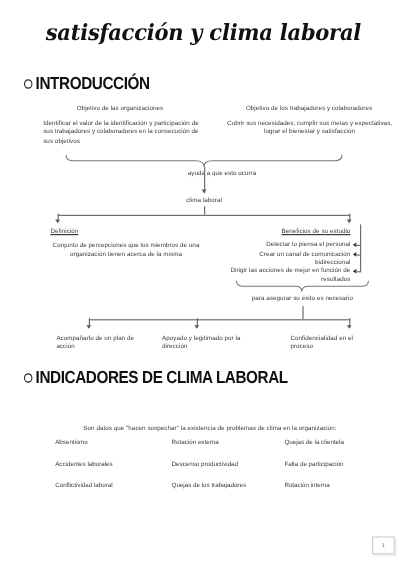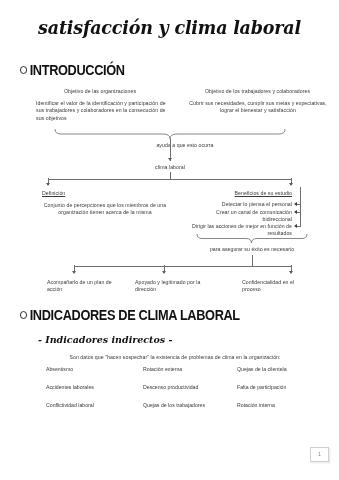--- a/index.html
+++ b/index.html
@@ -175,21 +175,20 @@
 
   <div class="lbl" style="left:47px;top:279px;width:70px;">Acompañarlo de un plan de acción</div>
   <div class="lbl" style="left:135px;top:279px;width:84px;">Apoyado y legitimado por la dirección</div>
   <div class="lbl" style="left:242px;top:279px;width:72px;">Confidencialidad en el proceso</div>
 
   <div class="section-head" style="left:20px;top:307px;">
     <span class="bullet-ring"></span>
     <span>INDICADORES DE CLIMA LABORAL</span>
   </div>
 
-  <div class="sub-head" style="left:38px;top:334px;">- Indicadores indirectos -</div>
 
   <div class="lbl center" style="left:42px;top:354px;width:266px;">Son datos que "hacen sospechar" la existencia de problemas de clima en la organización:</div>
 
   <div class="ind-table">
     <div class="ind-row">
       <div class="ind-cell c1">Absentismo</div>
       <div class="ind-cell c2">Rotación externa</div>
       <div class="ind-cell c3">Quejas de la clientela</div>
     </div>
     <div class="ind-row">

